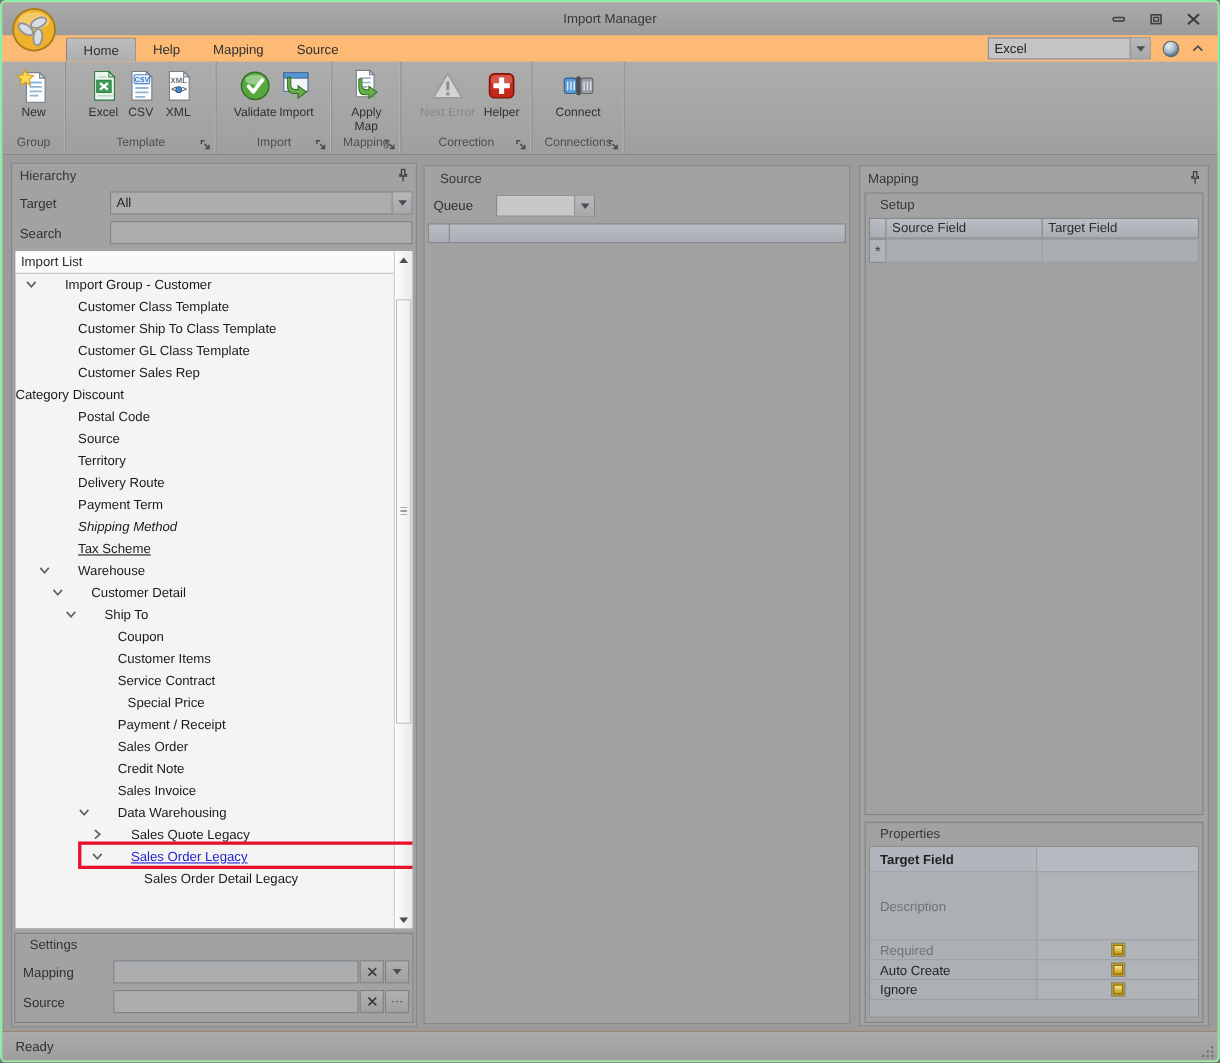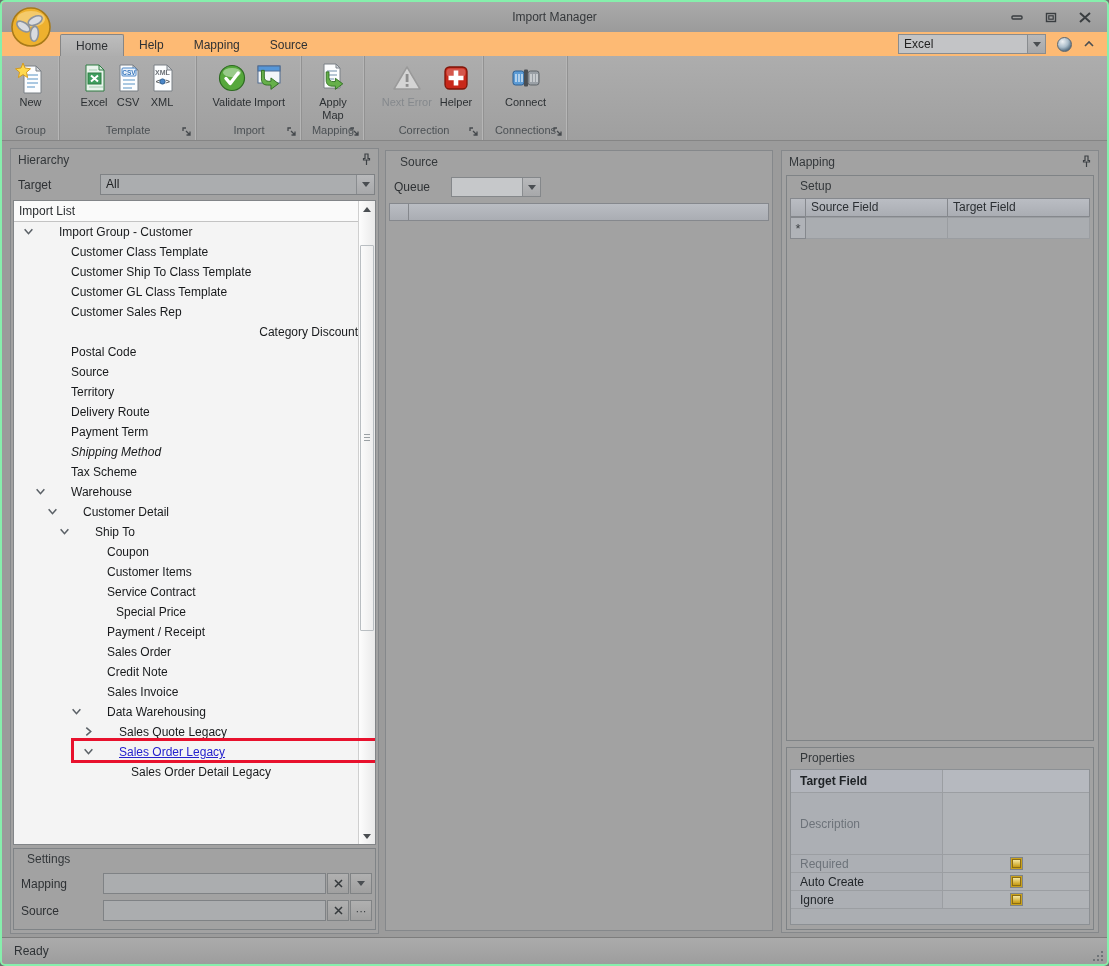--- a/index.html
+++ b/index.html
@@ -388,20 +388,26 @@
 
       <div class="field-row">
         <div class="flabel">Target</div>
         <div class="combo">
           <div class="val">All</div>
           <div class="combo-arrow-btn">
               <div class="arrow-down"></div>
             </div>
         </div>
       </div>
+      <div class="field-row">
+        <div class="flabel">Search</div>
+        <div class="textbox">
+          <div class="val"></div>
+        </div>
+      </div>
 
       <div class="tree-box">
         <div class="tree-header">Import List</div>
         <div class="tree-items">
             <div class="tree-row">
               <span class="tree-chevron" style="left: 9px;">
                 <svg width="11" height="11" viewBox="0 0 10 10">
                   <path d="M1.5 3l3.5 4 3.5-4" fill="none" stroke="#5a6066" stroke-width="1.4"></path>
                 </svg>
               </span>
@@ -413,42 +419,42 @@
             <div class="tree-row">
               <span class="tree-label" style="padding-left: 57px;">Customer Ship To Class Template</span>
             </div>
             <div class="tree-row">
               <span class="tree-label" style="padding-left: 57px;">Customer GL Class Template</span>
             </div>
             <div class="tree-row">
               <span class="tree-label" style="padding-left: 57px;">Customer Sales Rep</span>
             </div>
             <div class="tree-row">
-              <span class="tree-label" style=" text-align: right;">Category Discount</span>
+              <span class="tree-label" style="">Category Discount</span>
             </div>
             <div class="tree-row">
               <span class="tree-label" style="padding-left: 57px;">Postal Code</span>
             </div>
             <div class="tree-row">
               <span class="tree-label" style="padding-left: 57px;">Source</span>
             </div>
             <div class="tree-row">
               <span class="tree-label" style="padding-left: 57px;">Territory</span>
             </div>
             <div class="tree-row">
               <span class="tree-label" style="padding-left: 57px;">Delivery Route</span>
             </div>
             <div class="tree-row">
               <span class="tree-label" style="padding-left: 57px;">Payment Term</span>
             </div>
             <div class="tree-row">
               <span class="tree-label" style="padding-left: 57px; font-style: italic;">Shipping Method</span>
             </div>
             <div class="tree-row">
-              <span class="tree-label" style="padding-left: 57px;">Tax Scheme</span>
+              <span class="tree-label" style="padding-left: 57px; text-decoration: underline;">Tax Scheme</span>
             </div>
             <div class="tree-row">
               <span class="tree-chevron" style="left: 21px;">
                 <svg width="11" height="11" viewBox="0 0 10 10">
                   <path d="M1.5 3l3.5 4 3.5-4" fill="none" stroke="#5a6066" stroke-width="1.4"></path>
                 </svg>
               </span>
               <span class="tree-label" style="padding-left: 57px;">Warehouse</span>
             </div>
             <div class="tree-row">

